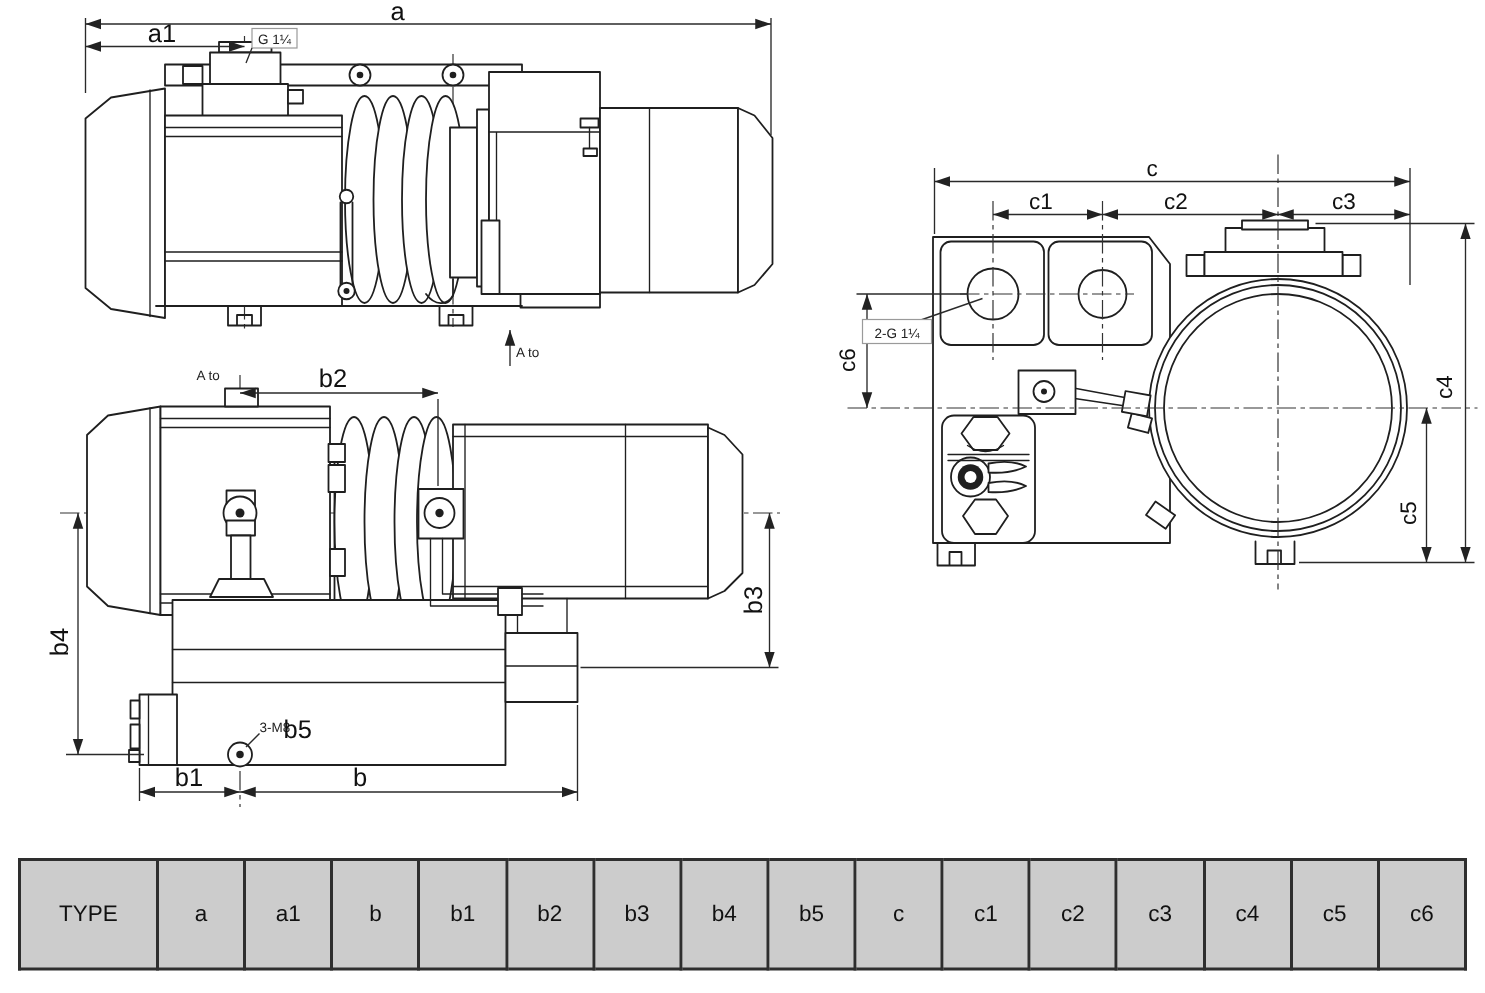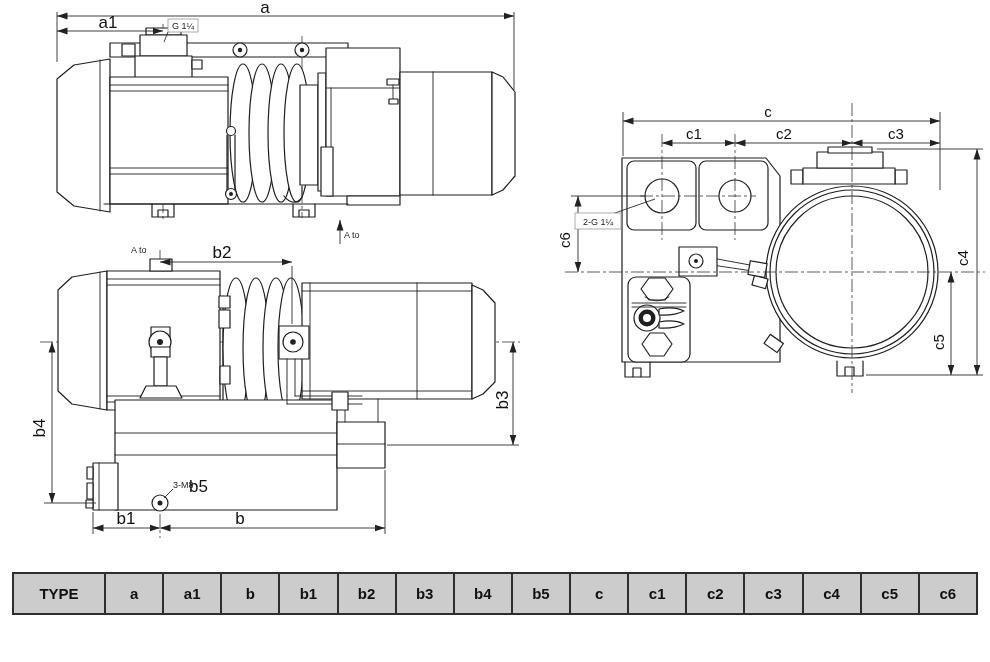--- a/index.html
+++ b/index.html
@@ -14,21 +14,21 @@
   .dim{stroke:#2a2a2a;stroke-width:0.9;fill:none}
   .lblbox{stroke:#9a9a9a;stroke-width:0.8;fill:#fff}
   text{fill:#111}
   .big{font-size:17px}
   .med{font-size:15px}
   .sm{font-size:9px;fill:#222}
   .mid{text-anchor:middle}
   table.spec{position:absolute;left:12px;top:572px;width:966px;border-collapse:collapse;
              table-layout:fixed;background:#fff}
   table.spec th,table.spec td{border:2px solid #2e2e2e;text-align:center;vertical-align:middle;
-             font-size:15px;color:#111;height:39px;padding:0;font-weight:bold;overflow:hidden}
+             font-size:15px;color:#111;height:39px;padding:16px;font-weight:normal;overflow:hidden}
   table.spec th{background:#cccccc}
   table.spec .c0{width:92px}
 </style>
 </head>
 <body>
 
 <div class="stage">
 
 <svg width="990" height="572" viewBox="0 0 990 572">
   <defs>

